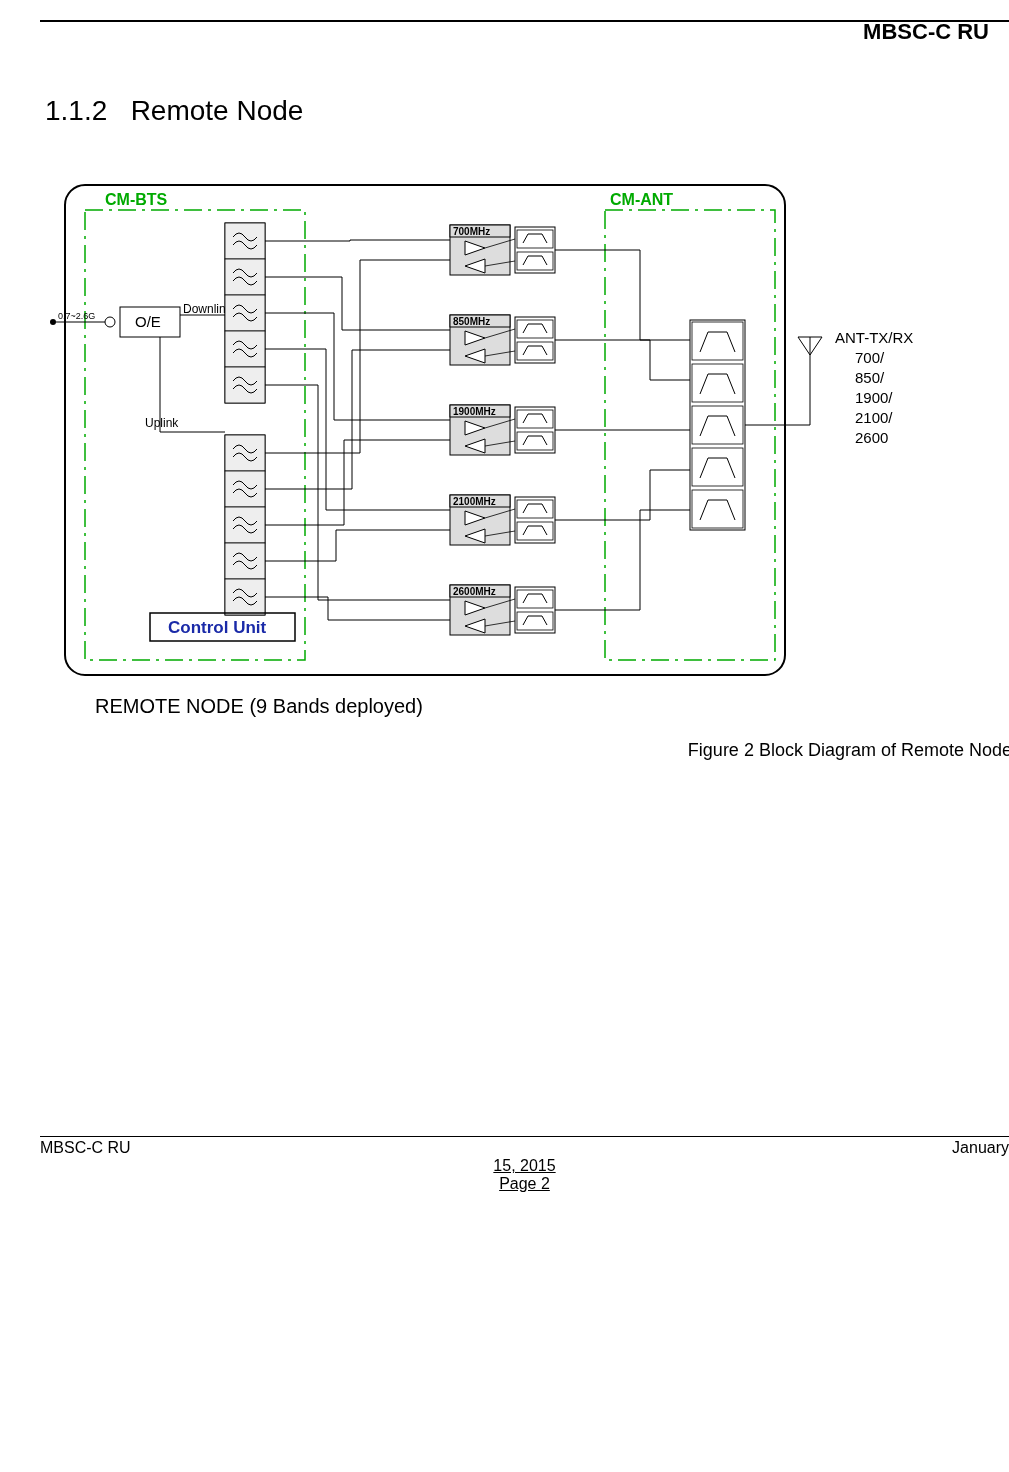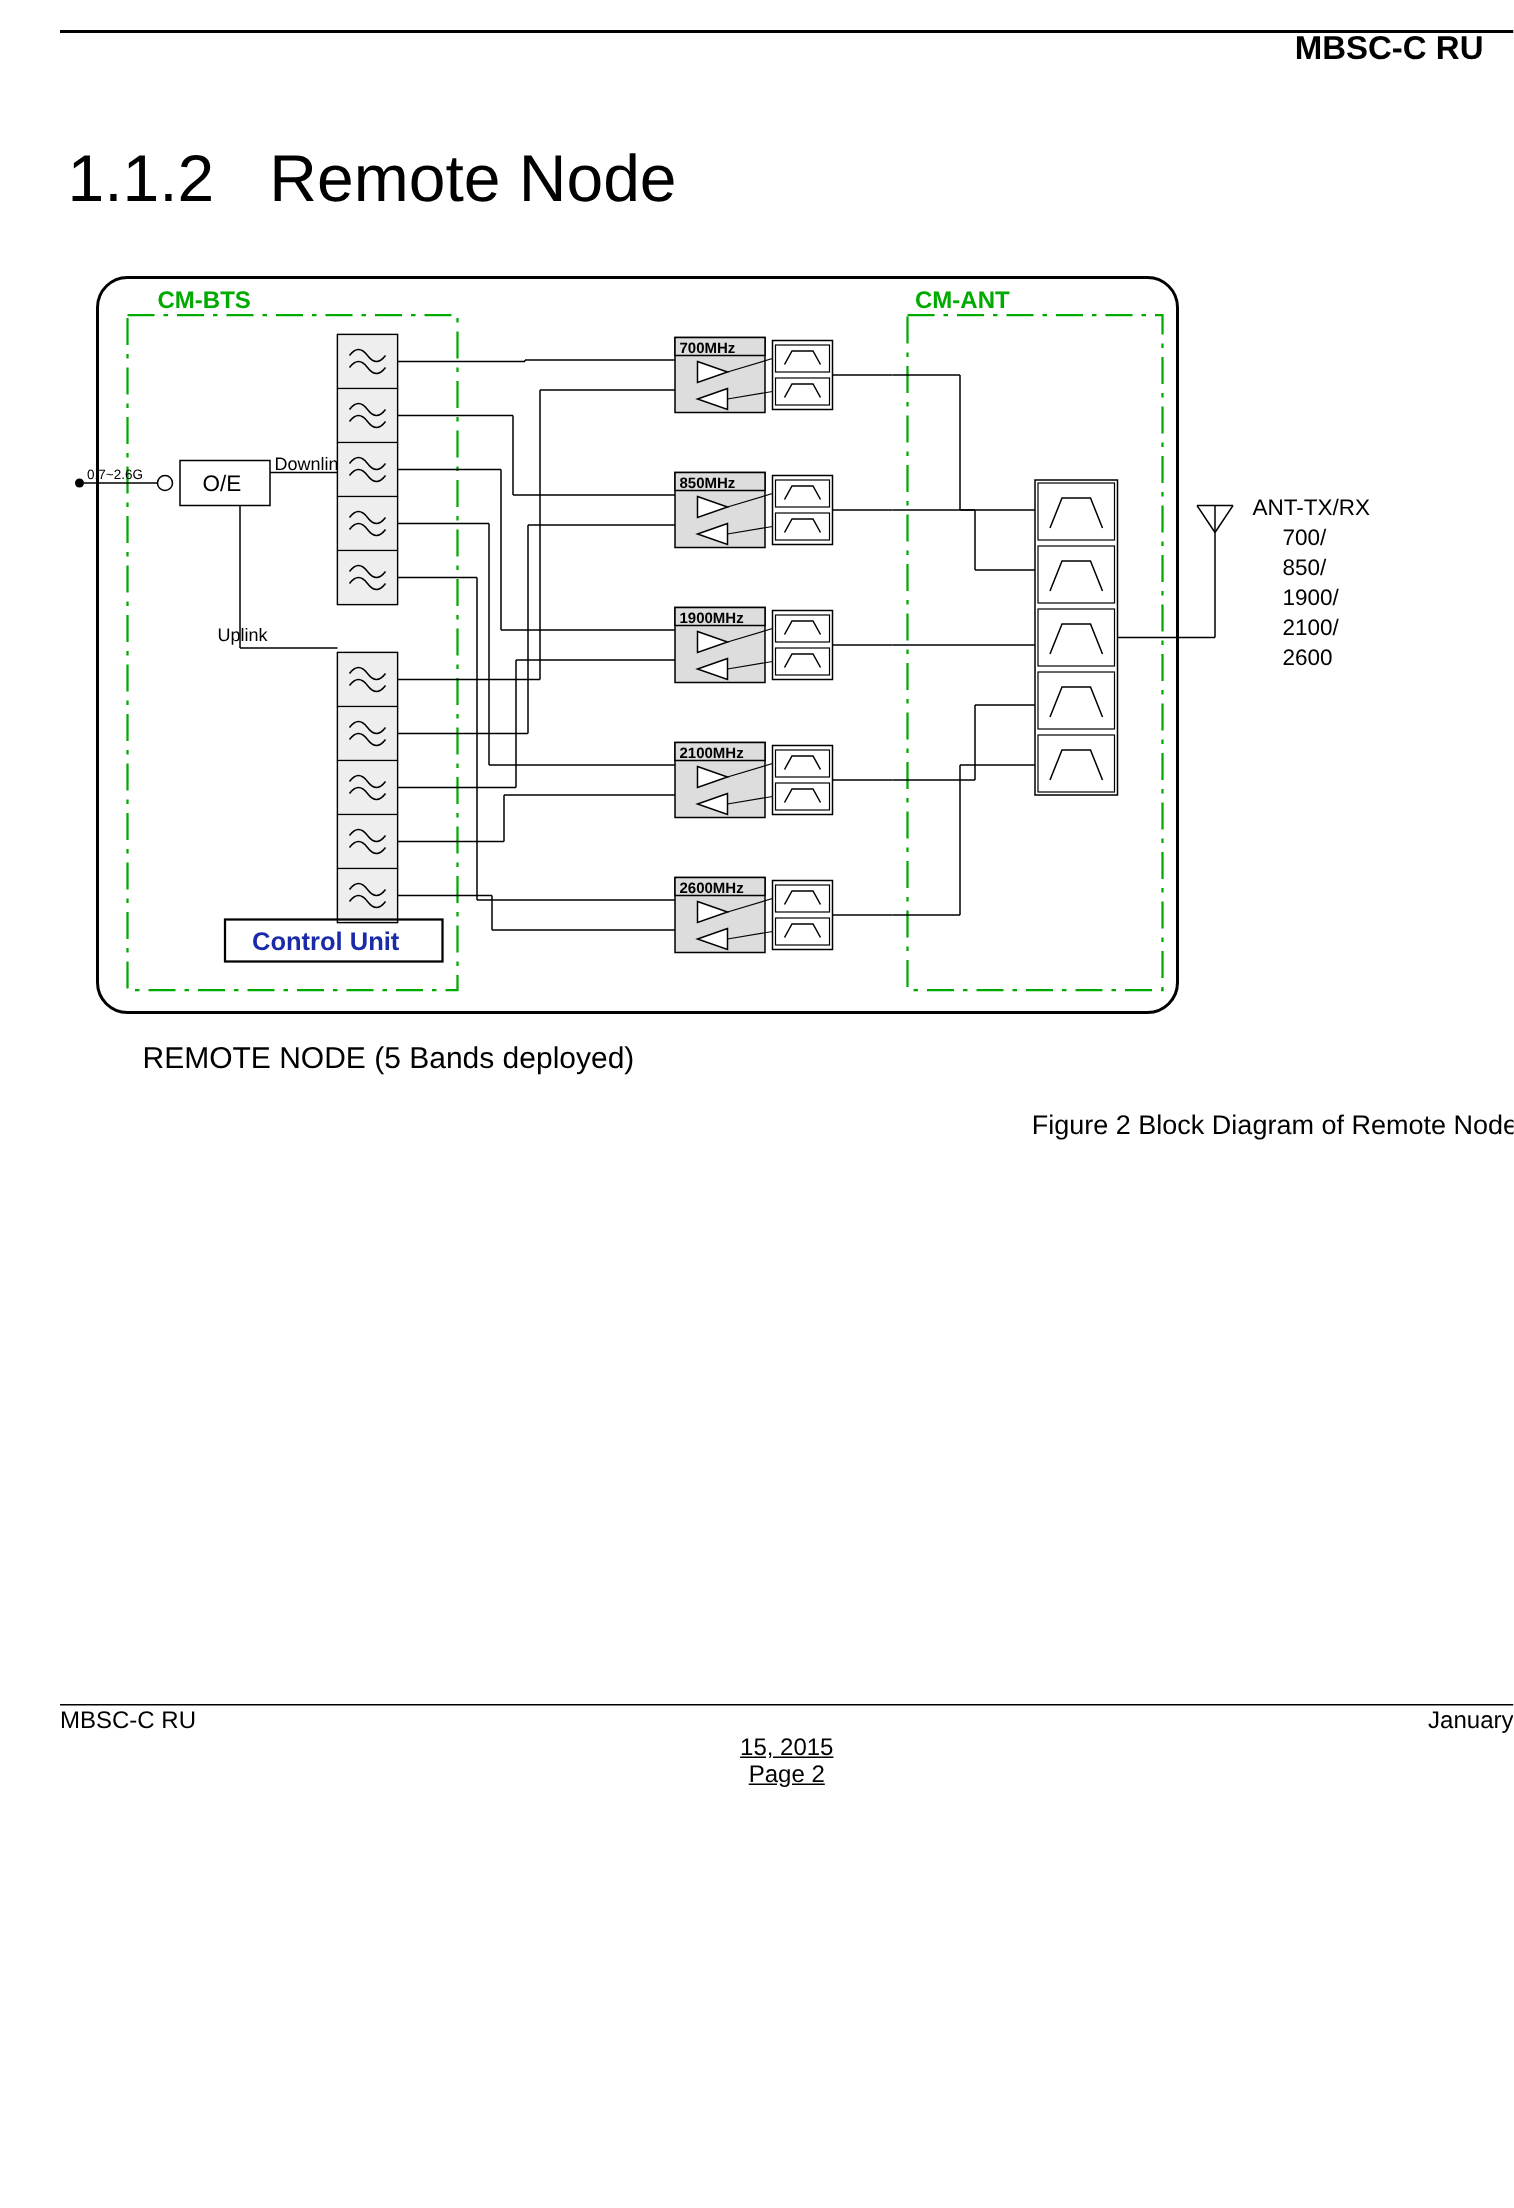--- a/index.html
+++ b/index.html
@@ -30,21 +30,21 @@
     position: absolute;
     right: 20px;
     top: -3px;
     font-weight: bold;
     font-size: 22px;
   }
   .section-heading {
     position: absolute;
     left: 25px;
     top: 95px;
-    font-size: 44px;
+    font-size: 28px;
   }
   .diagram-svg {
     position: absolute;
     left: 30px;
     top: 175px;
     width: 960px;
     height: 520px;
   }
   .subtitle {
     position: absolute;
@@ -354,21 +354,21 @@
     </g>
 
     <text x="785" y="168" font-size="15">ANT-TX/RX</text>
     <text x="805" y="188" font-size="15">700/</text>
     <text x="805" y="208" font-size="15">850/</text>
     <text x="805" y="228" font-size="15">1900/</text>
     <text x="805" y="248" font-size="15">2100/</text>
     <text x="805" y="268" font-size="15">2600</text>
   </svg>
 
-  <div class="subtitle">REMOTE  NODE (5 Bands deployed)</div>
+  <div class="subtitle">REMOTE  NODE (9 Bands deployed)</div>
   <div class="figure-caption">Figure 2 Block Diagram of Remote Node</div>
 
   <div class="footer">
     <div class="footer-rule"></div>
     <div class="footer-row">
       <span>MBSC-C RU</span>
       <span>January</span>
     </div>
     <div class="footer-center">15, 2015</div>
     <div class="footer-center">Page 2</div>

